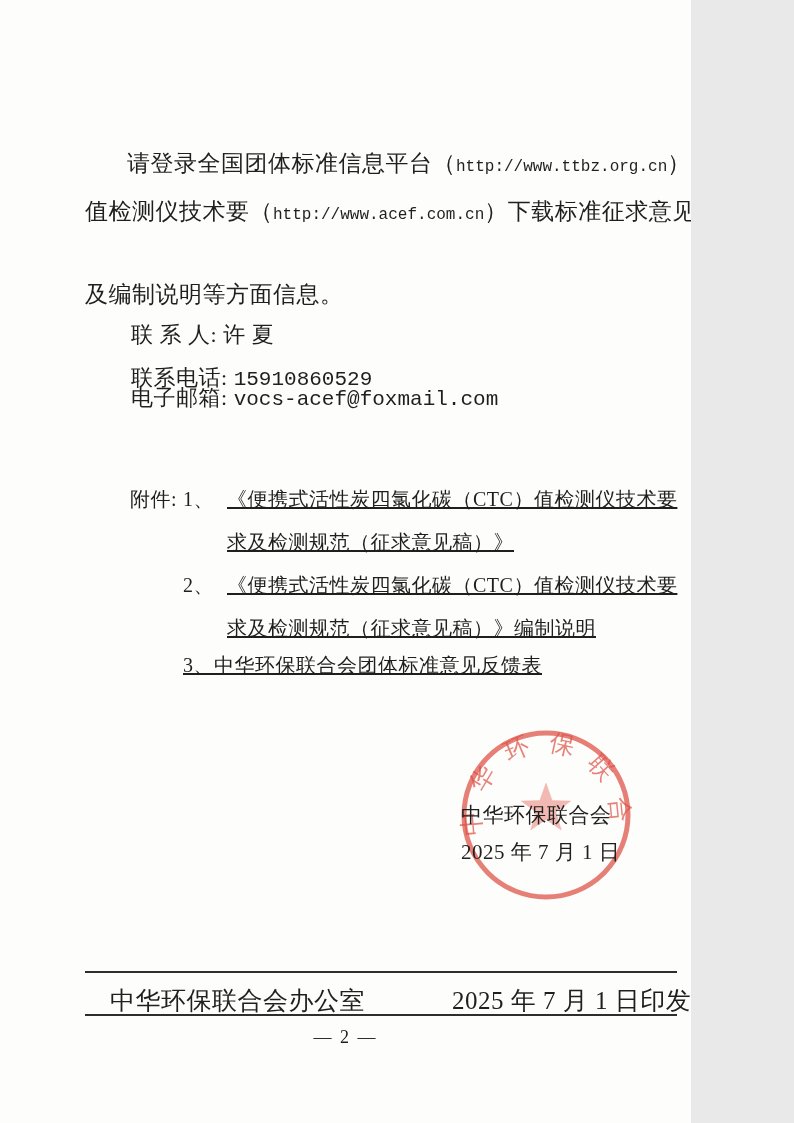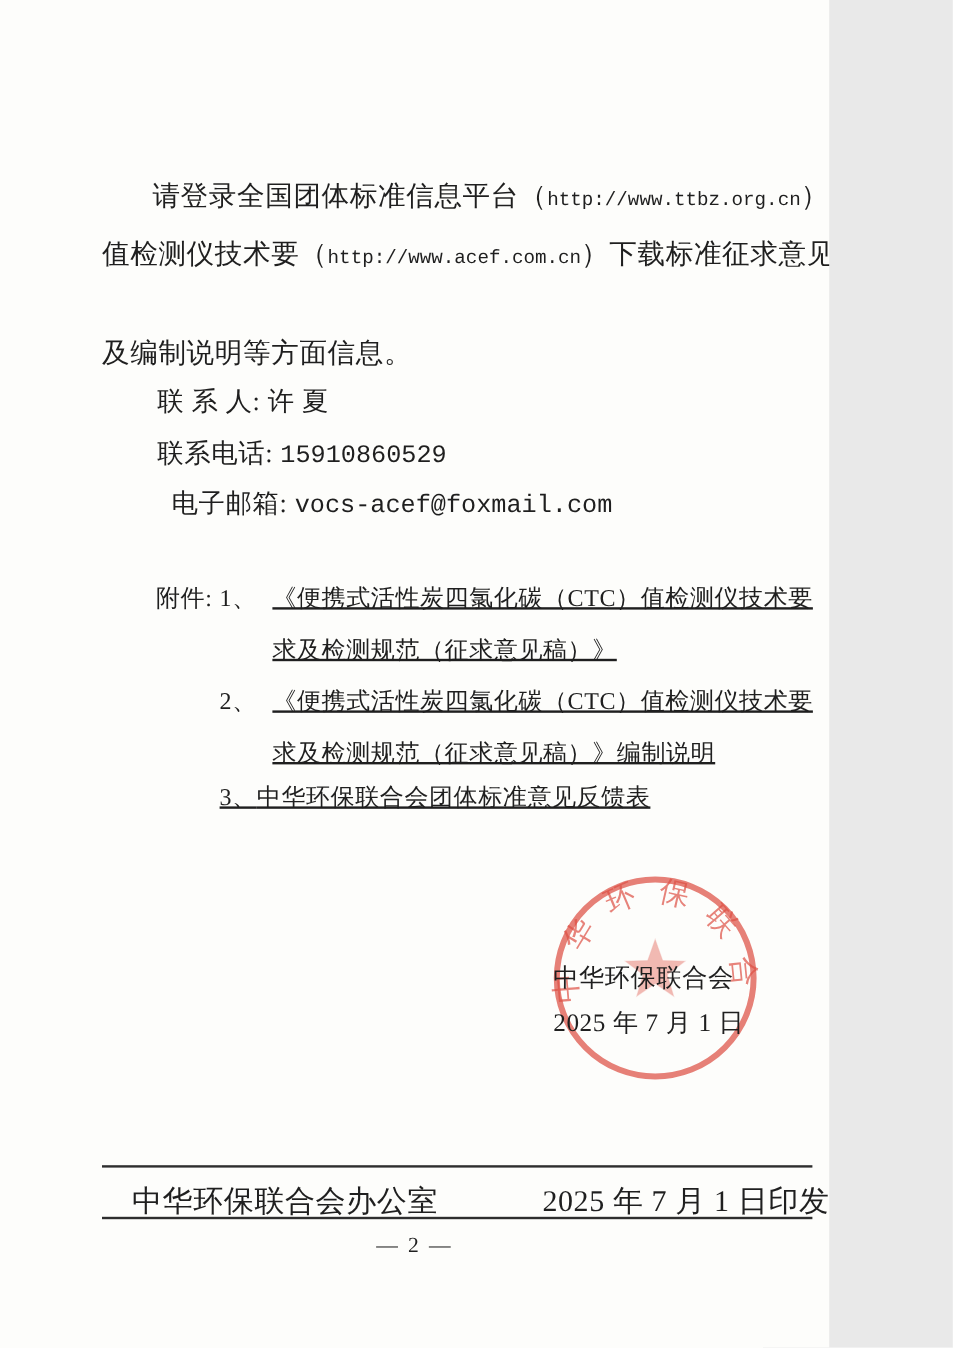--- a/index.html
+++ b/index.html
@@ -59,21 +59,21 @@
   <div class="line intro-line" style="left:127px; top:150px;"><span>请登录全国团体标准信息平台（</span><span class="mono url">http://www.ttbz.org.cn</span><span>）</span></div>
 
   <div class="line intro-line" style="left:85px; top:198px;"><span>值检测仪技术要（</span><span class="mono url">http://www.acef.com.cn</span><span>）下载标准征求意见稿</span></div>
 
   <div class="line intro-line" style="left:85px; top:245px;margin-top:36px;">及编制说明等方面信息。</div>
 
   <div class="line contact-line" style="left:131px; top:321px;"><span>联 系 人:</span>&nbsp;<span>许 夏</span></div>
 
   <div class="line contact-line" style="left:131px; top:364px;"><span>联系电话:</span>&nbsp;<span class="mono">15910860529</span></div>
 
-  <div class="line contact-line" style="left:131px; top:406px;margin-left:12px;"><span>电子邮箱:</span>&nbsp;<span class="mono">vocs-acef@foxmail.com</span></div>
+  <div class="line contact-line" style="left:131px; top:384px;"><span>电子邮箱:</span>&nbsp;<span class="mono">vocs-acef@foxmail.com</span></div>
 
   <div class="line att-line" style="left:130px; top:486px;"><span class="att-label">附件:</span><span class="att-num">1、</span><span>《便携式活性炭四氯化碳（CTC）值检测仪技术要</span></div>
 
   <div class="line att-line" style="left:227px; top:529px;">求及检测规范（征求意见稿）》</div>
 
   <div class="line att-line" style="left:183px; top:572px;"><span class="att-num">2、</span><span>《便携式活性炭四氯化碳（CTC）值检测仪技术要</span></div>
 
   <div class="line att-line" style="left:227px; top:615px;">求及检测规范（征求意见稿）》编制说明</div>
 
   <div class="line att-line" style="left:183px; top:652px;"><span>3、</span><span>中华环保联合会团体标准意见反馈表</span></div>

